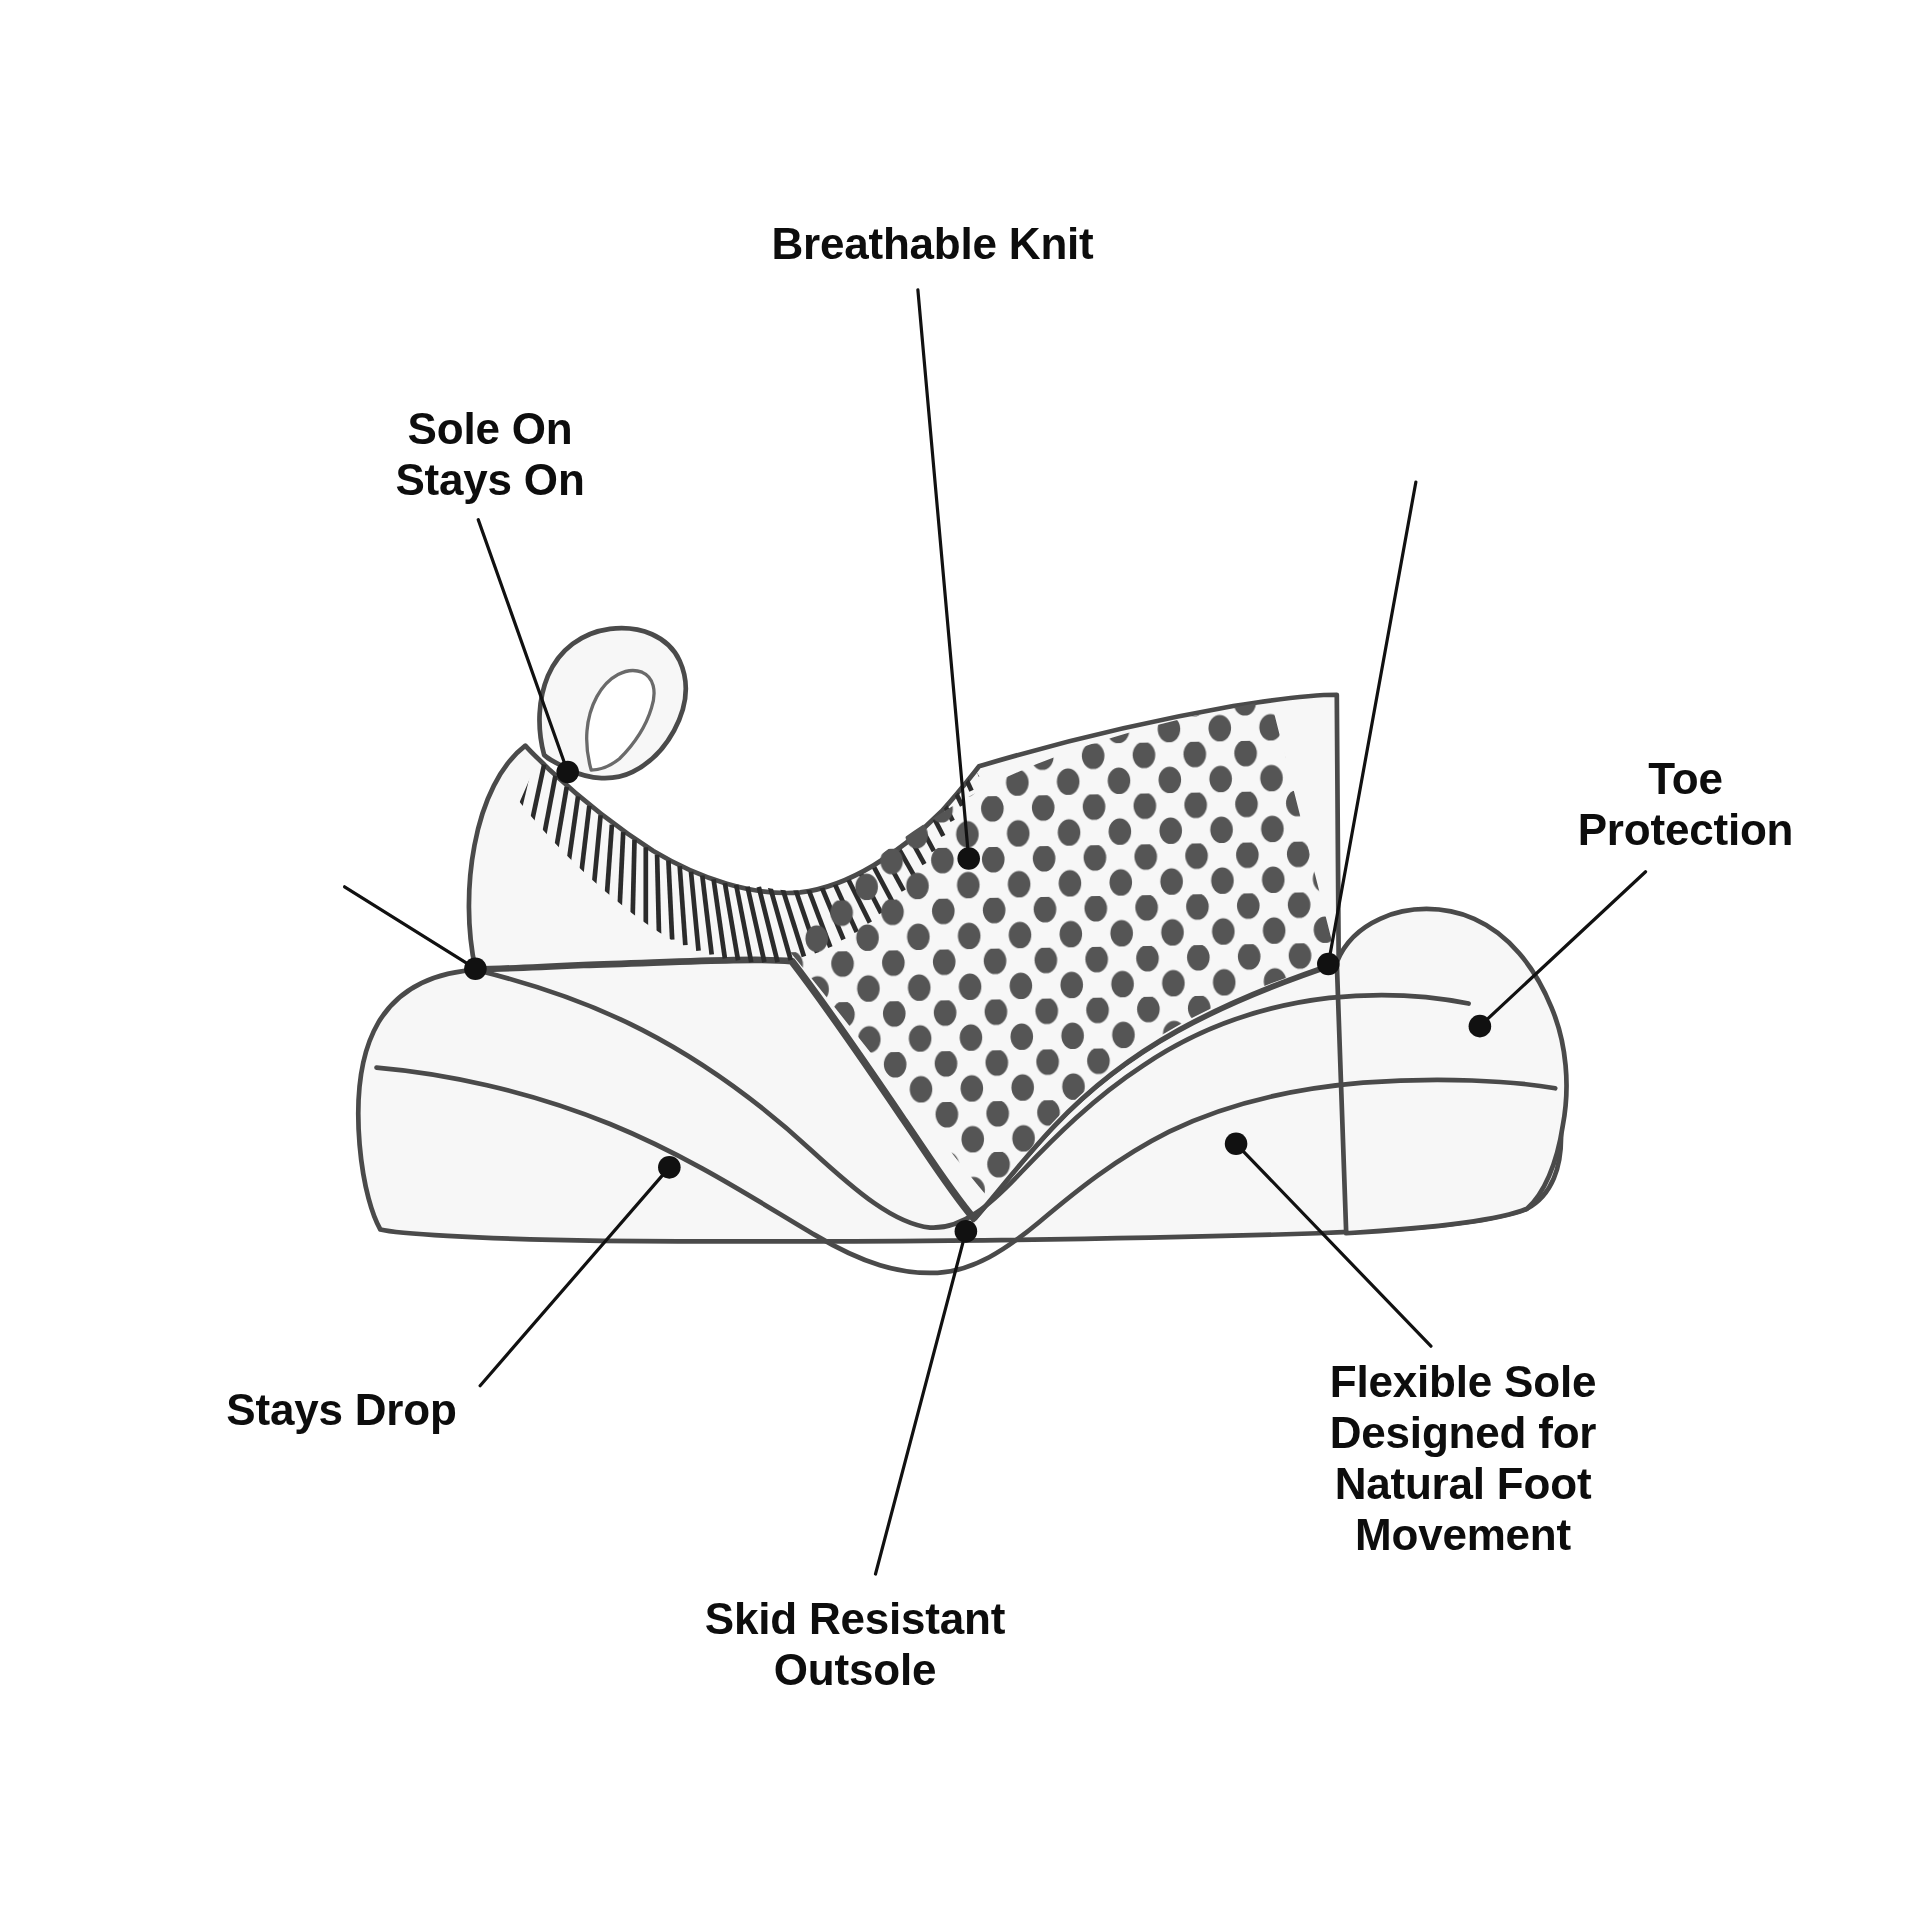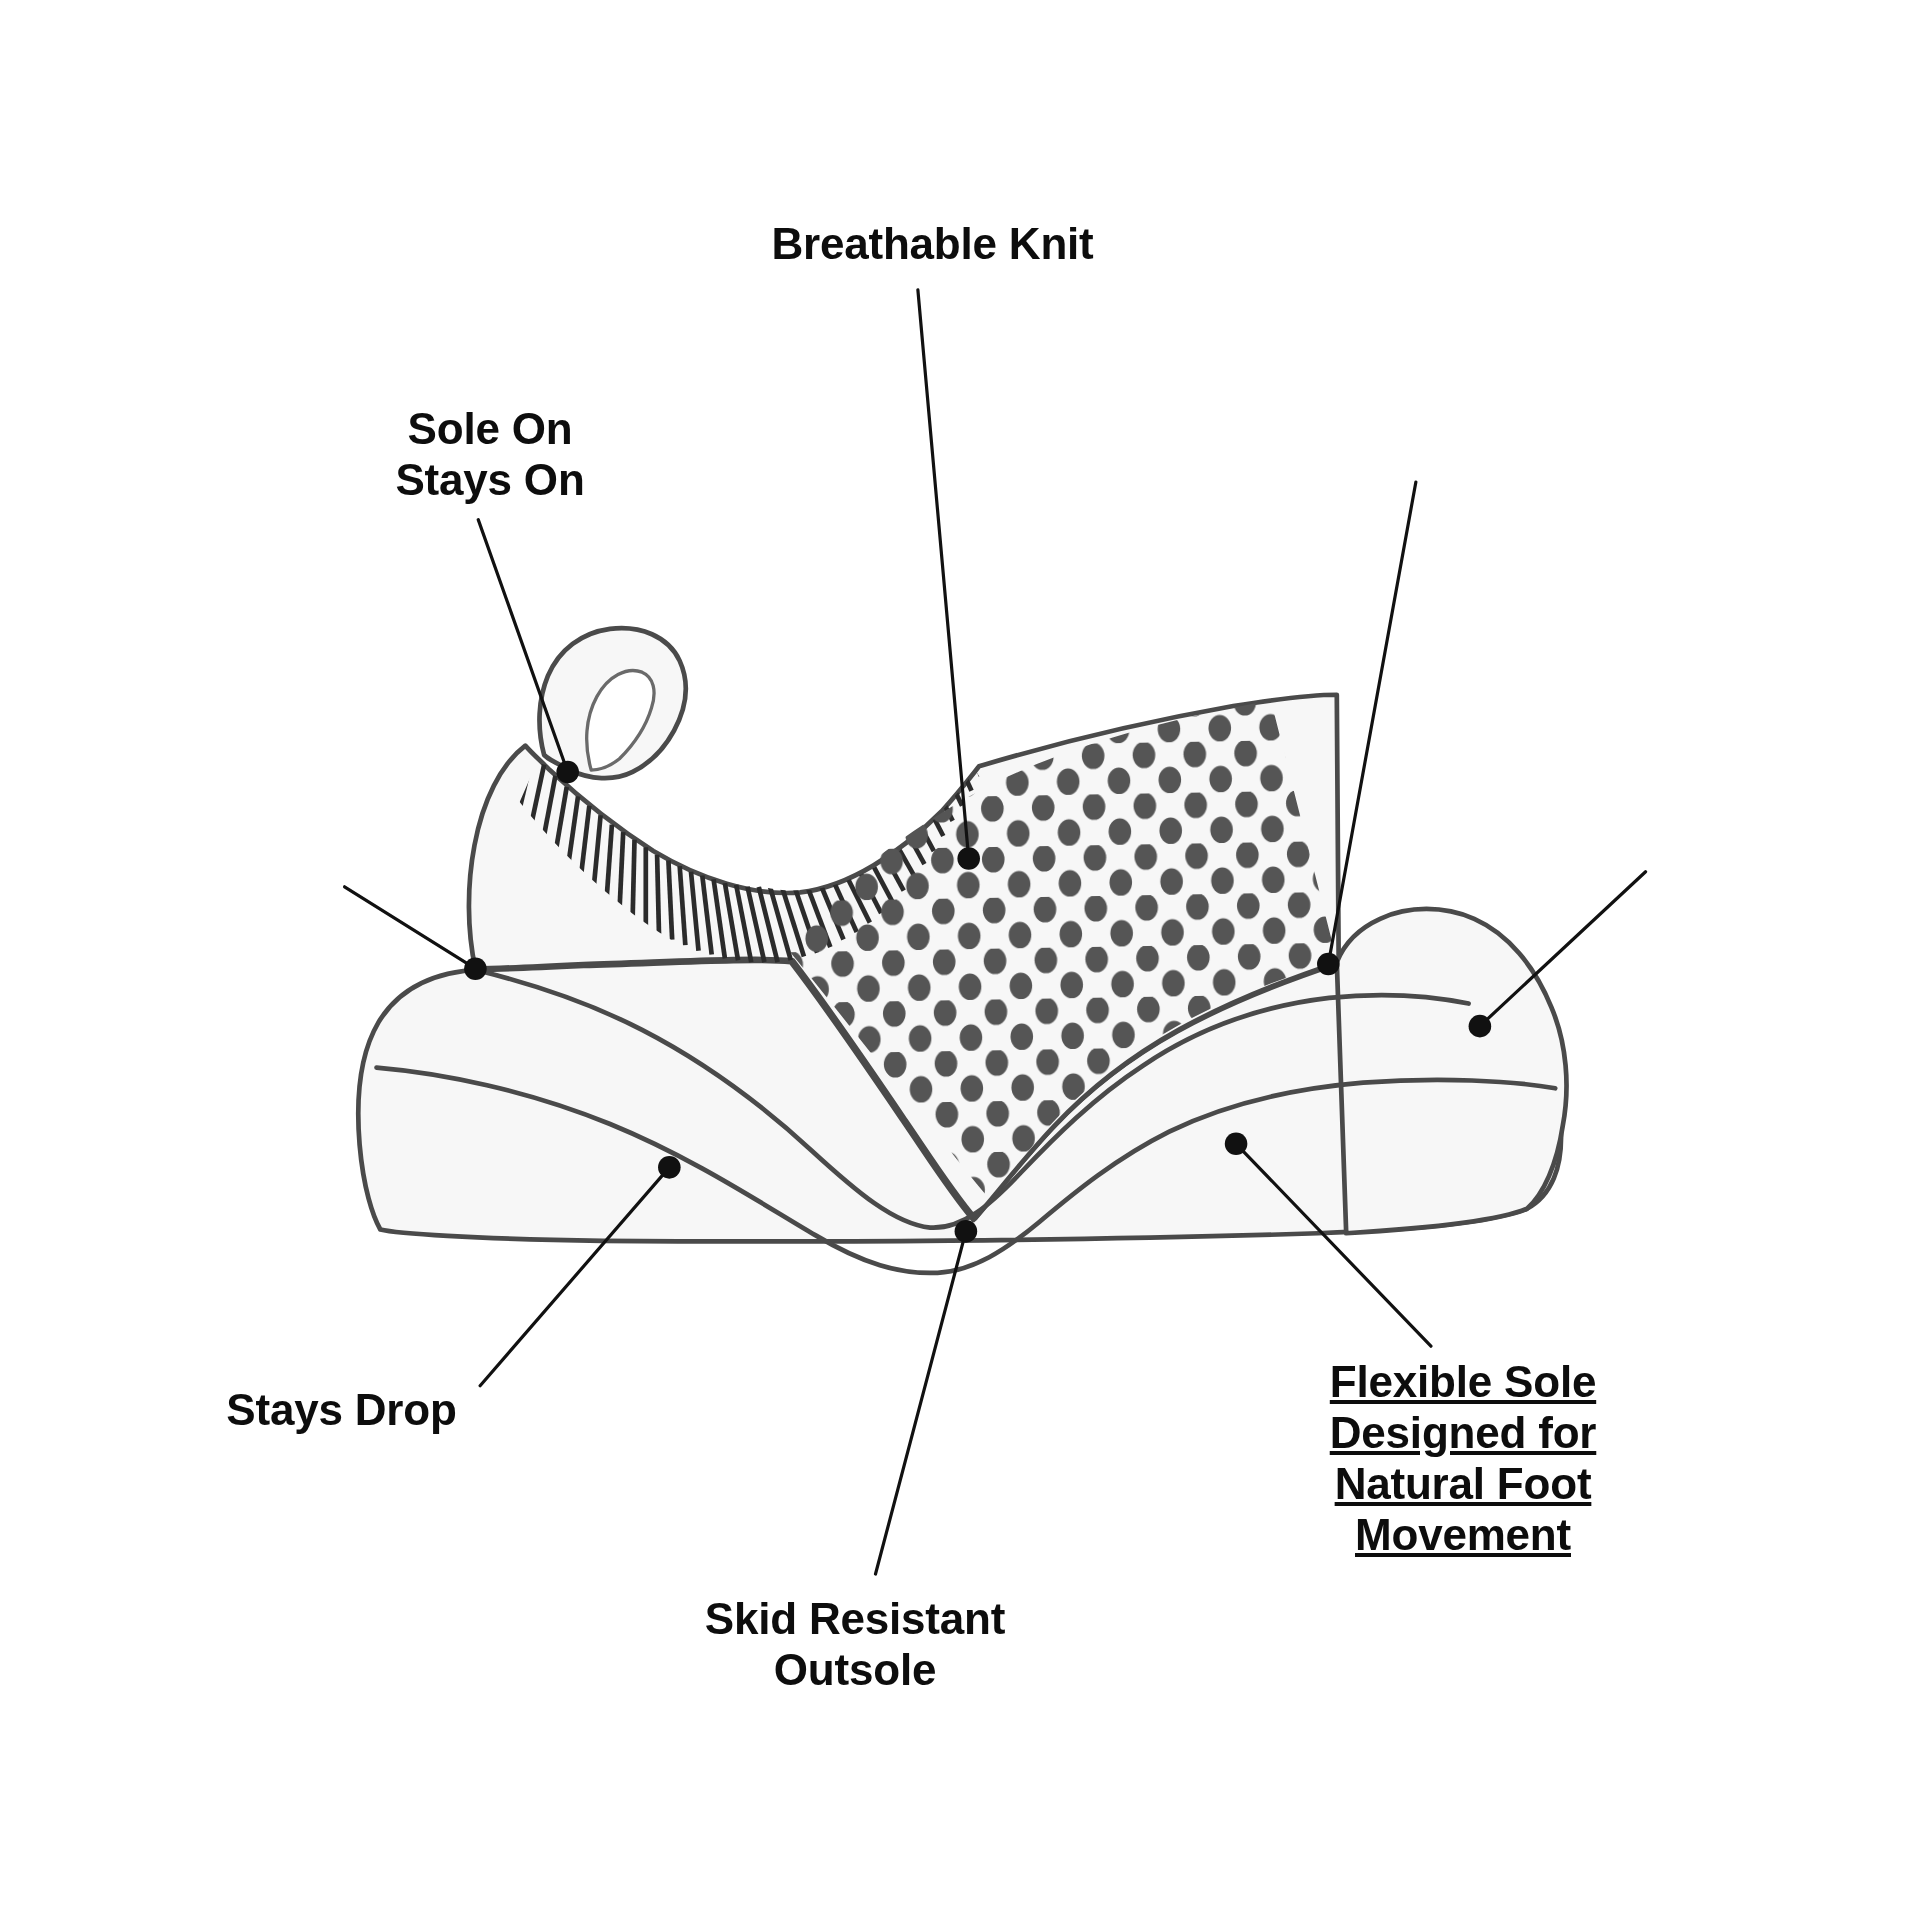--- a/index.html
+++ b/index.html
@@ -234,26 +234,28 @@
       <circle cx="1313" cy="1215" r="12"></circle>
     </g>
   </svg>
 
   <div class="callout-label ta-center" style="left:763px; top:218px; width:339px;">Breathable Knit</div>
 
   <div class="callout-label ta-center" style="left:358px; top:403px; width:264px;">Sole On
 Stays On</div>
 
 
+  <div class="callout-label ta-center" style="left:1535px; top:753px; width:301px;">Toe
+Protection</div>
 
 
   <div class="callout-label ta-center" style="left:224px; top:1384px; width:235px;">Stays Drop</div>
 
   <div class="callout-label ta-center" style="left:695px; top:1593px; width:320px;">Skid Resistant
 Outsole</div>
 
-  <div class="callout-label ta-center" style="left:1322px; top:1356px; width:282px;text-decoration:underline;">Flexible Sole
+  <div class="callout-label ta-center" style="left:1322px; top:1356px; width:282px;">Flexible Sole
 Designed for
 Natural Foot
 Movement</div>
 
 </div>
 
 
 </body></html>

